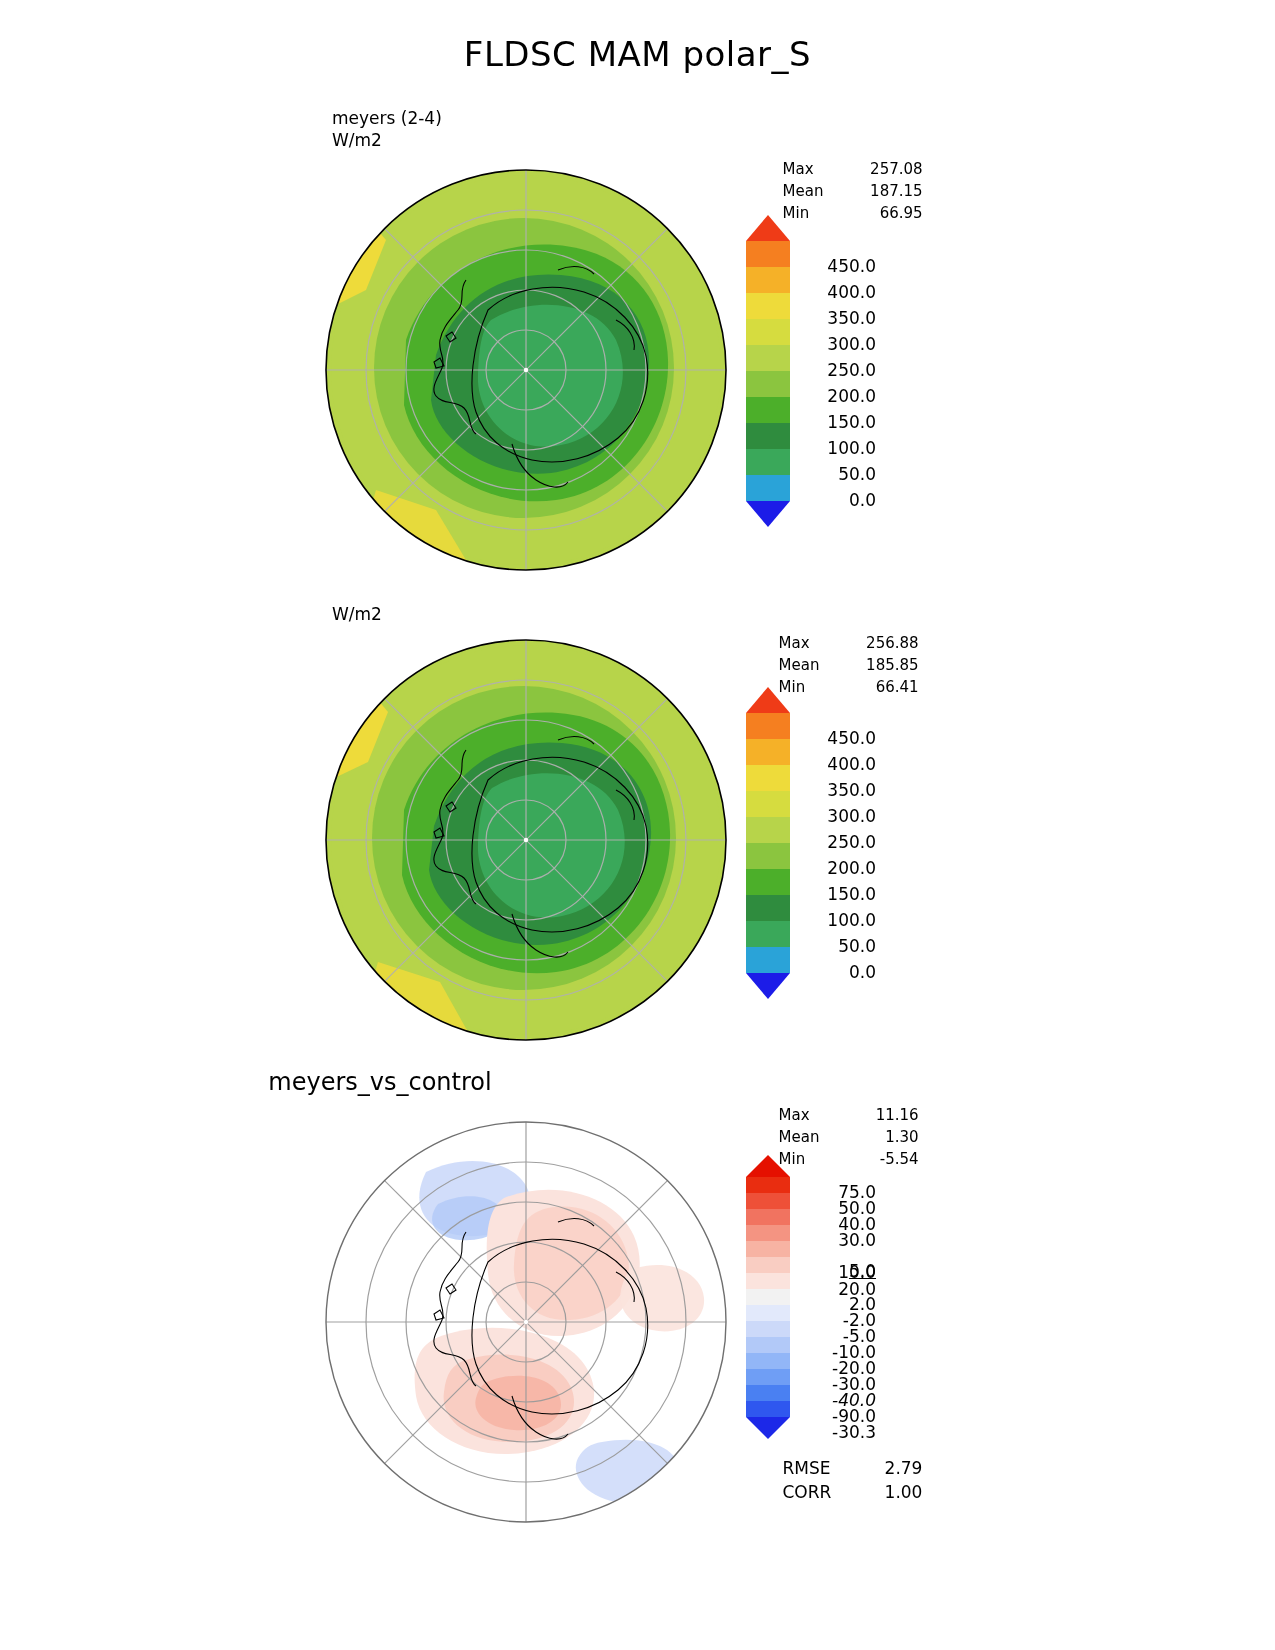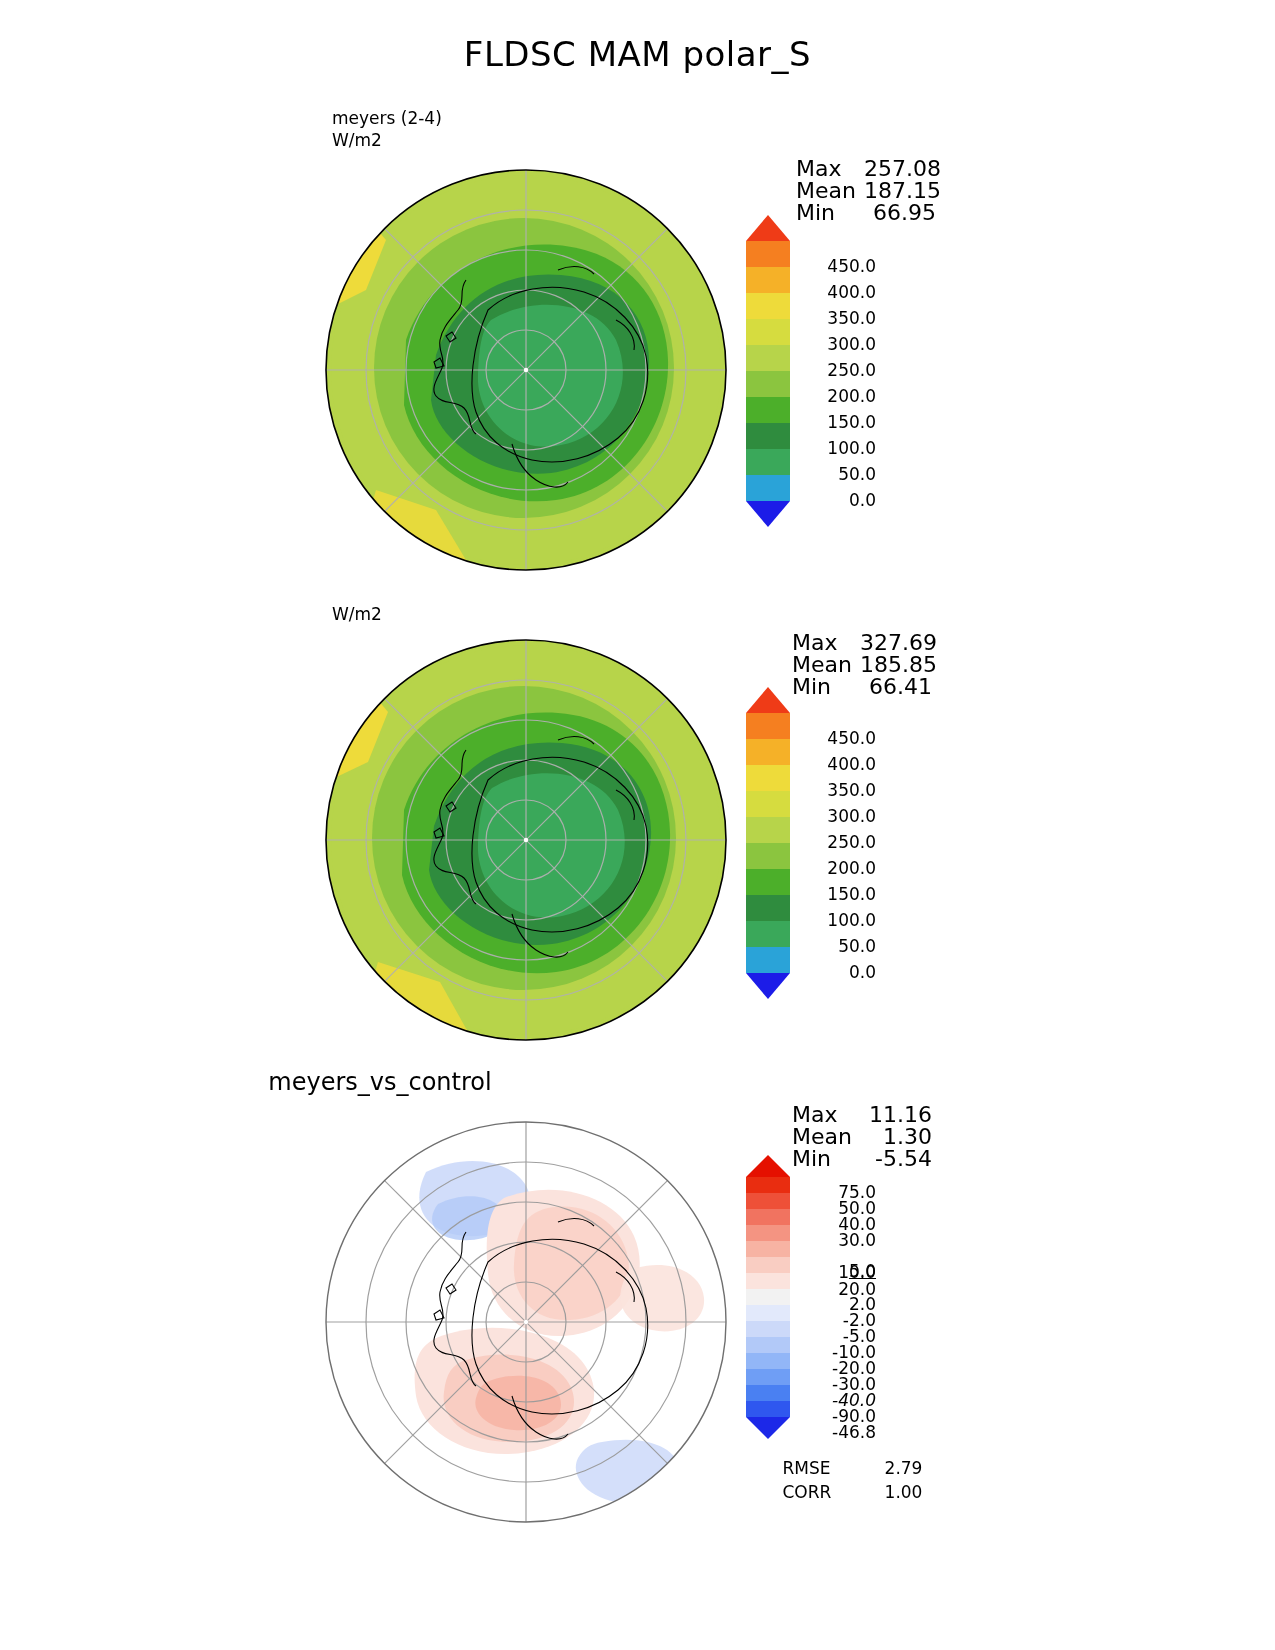--- a/index.html
+++ b/index.html
@@ -44,21 +44,21 @@
     width: 1275px;
     left: 0;
     text-align: center;
     font-size: 24px;
   }
   .diff-title-wrap { position: absolute; left: 0; width: 760px; text-align: center; }
 
   
   .stats {
     position: absolute;
-    font-size: 22px;
+    font-size: 15px;
     line-height: 22px;
   }
   .stats .row { display: block; height: 22px; white-space: pre; }
   .stats .lbl { display: inline-block; width: 68px; }
   .stats .val { display: inline-block; width: 72px; text-align: right; }
 
   
   .map-wrap { position: absolute; }
   .map-wrap svg { display: block; }
 
@@ -180,21 +180,21 @@
       </div>
   </div>
 </div>
 
 <div class="panel" id="panel-1">
 
   <div class="panel-units" style="left:332px; top:34px;">W/m2</div>
 
   <div class="stats" style="left:750px; top:40px;">
     <span class="row">
-      <span class="lbl">Max</span><span class="val">327.69</span>
+      <span class="lbl">Max</span><span class="val">256.88</span>
     </span>
     <span class="row">
       <span class="lbl">Mean</span><span class="val">185.85</span>
     </span>
     <span class="row">
       <span class="lbl">Min</span><span class="val">66.41</span>
     </span>
   </div>
 
   <div class="map-wrap" style="left:316px; top:60px;">
@@ -364,21 +364,21 @@
         <span class="tick" style="top: 107px;">10.0</span>
         <span class="tick" style="top: 106px; text-decoration: underline;">5.0</span>
         <span class="tick" style="top: 139px;">2.0</span>
         <span class="tick" style="top: 155px;">-2.0</span>
         <span class="tick" style="top: 171px;">-5.0</span>
         <span class="tick" style="top: 187px; text-align: right;">-10.0</span>
         <span class="tick" style="top: 203px;">-20.0</span>
         <span class="tick" style="top: 219px;">-30.0</span>
         <span class="tick" style="top: 235px; font-style: italic;">-40.0</span>
         <span class="tick" style="top: 251px;">-90.0</span>
-        <span class="tick" style="top: 267px;">-46.8</span>
+        <span class="tick" style="top: 267px;">-30.3</span>
       </div>
   </div>
 
   <div class="footer-stats" style="left:750px; top:382px;">
     <div class="row">
       <span class="lbl">RMSE</span><span class="val">2.79</span>
     </div>
     <div class="row">
       <span class="lbl">CORR</span><span class="val">1.00</span>
     </div>

